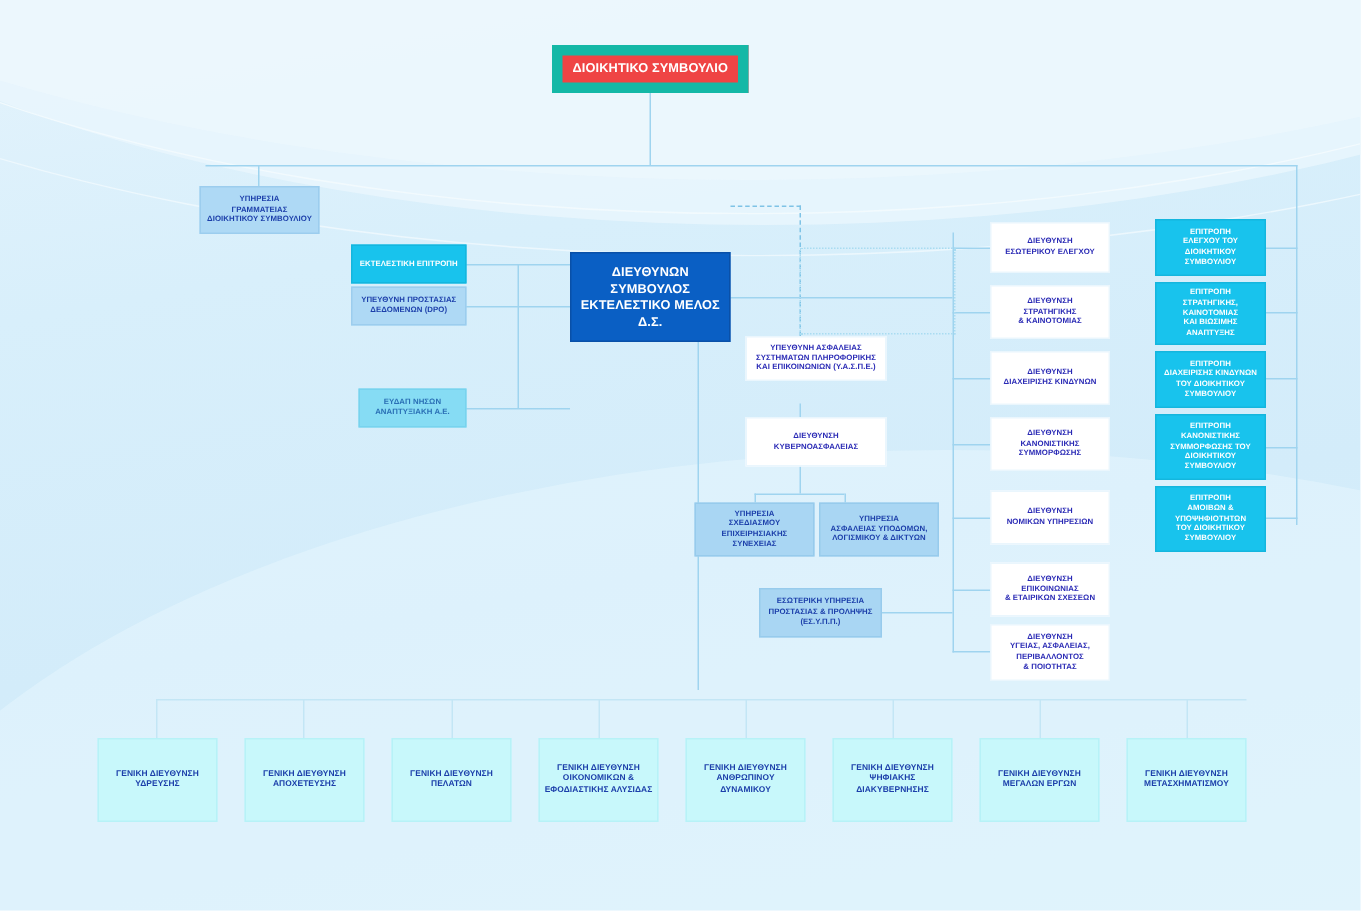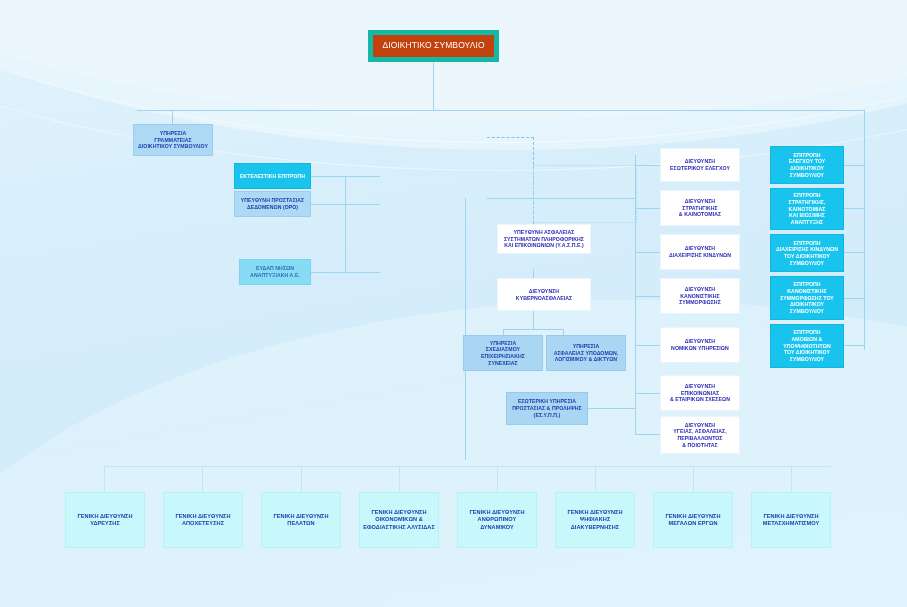--- a/index.html
+++ b/index.html
@@ -94,25 +94,25 @@
     display: flex;
     align-items: center;
     justify-content: center;
     text-align: center;
     line-height: 1.3;
     letter-spacing: .01em;
   }
   .node span { display: block; padding: 0 3px; }
 
   .t-board {
-    background: #c2410c;
+    background: #ef4444;
     color: #ffffff;
     font-size: 8.5px;
-    font-weight: normal;
-    border: 5px solid #14b8a6;
+    font-weight: bold;
+    border: 7px solid #14b8a6;
   }
   .t-ceo {
     background: #0a5fc4;
     color: #ffffff;
     font-size: 8.5px;
     font-weight: bold;
     border: 1px solid #0950a8;
   }
   .t-lightblue {
     background: #aed9f5;
@@ -219,20 +219,23 @@
   <div class="ln v paler" style="left:399px; top:466px; height:26px;"></div>
   <div class="ln v paler" style="left:497px; top:466px; height:26px;"></div>
   <div class="ln v paler" style="left:595px; top:466px; height:26px;"></div>
   <div class="ln v paler" style="left:693px; top:466px; height:26px;"></div>
   <div class="ln v paler" style="left:791px; top:466px; height:26px;"></div>
 
   <div class="node t-board" style="left:368px; top:30px; width:131px; height:32px;">
     <span>ΔΙΟΙΚΗΤΙΚΟ ΣΥΜΒΟΥΛΙΟ</span>
   </div>
 
+  <div class="node t-ceo" style="left:380px; top:168px; width:107px; height:60px;">
+    <span>ΔΙΕΥΘΥΝΩΝ ΣΥΜΒΟΥΛΟΣ<br>ΕΚΤΕΛΕΣΤΙΚΟ ΜΕΛΟΣ Δ.Σ.</span>
+  </div>
 
   <div class="node t-lightblue" style="left:133px; top:124px; width:80px; height:32px;">
     <span>ΥΠΗΡΕΣΙΑ<br>ΓΡΑΜΜΑΤΕΙΑΣ<br>ΔΙΟΙΚΗΤΙΚΟΥ ΣΥΜΒΟΥΛΙΟΥ</span>
   </div>
   <div class="node t-cyan" style="left:234px; top:163px; width:77px; height:26px;">
     <span>ΕΚΤΕΛΕΣΤΙΚΗ ΕΠΙΤΡΟΠΗ</span>
   </div>
   <div class="node t-lightblue" style="left:234px; top:191px; width:77px; height:26px;">
     <span>ΥΠΕΥΘΥΝΗ ΠΡΟΣΤΑΣΙΑΣ<br>ΔΕΔΟΜΕΝΩΝ (DPO)</span>
   </div>

